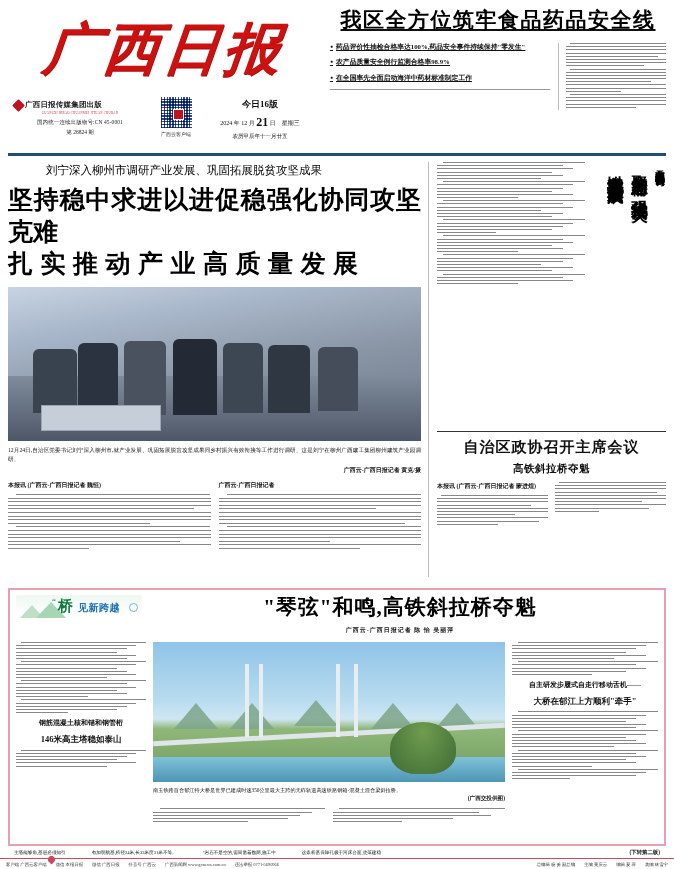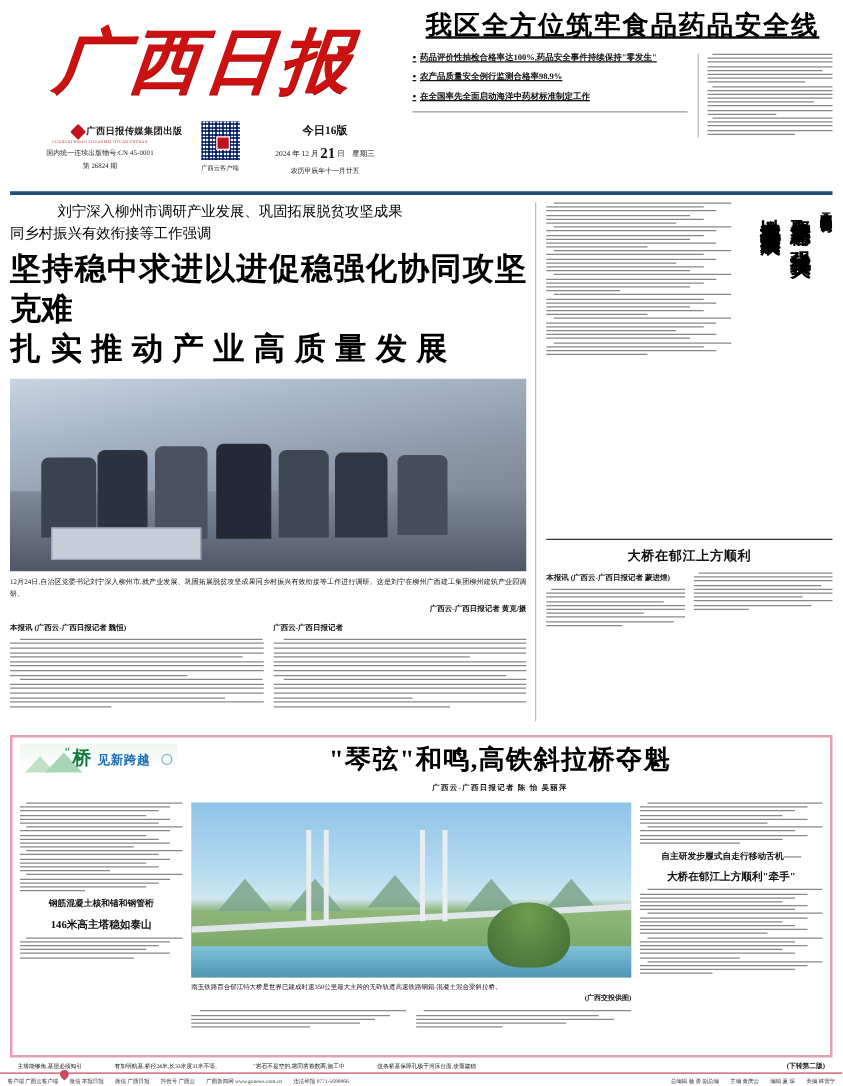--- a/index.html
+++ b/index.html
@@ -21,21 +21,21 @@
     font-family: "Liberation Serif", serif;
     font-size: 56px; font-weight: 700; color: #cc1111;
     letter-spacing: 4px;
     font-style: italic;
     text-shadow: 0.5px 0.5px 0 #a50d0d;
     transform: skewX(-6deg);
     white-space: nowrap;
   }
   .mast-info { display: flex; align-items: flex-start; justify-content: space-between; padding: 0 6px; }
   .mi-left { text-align: center; width: 132px; padding-top: 4px; }
-  .pub-row { display: flex; align-items: center; justify-content: flex-end; gap: 2px; }
+  .pub-row { display: flex; align-items: center; justify-content: flex-start; gap: 2px; }
   .pub-diamond {
     width: 9px; height: 9px; background: #c1121f;
     transform: rotate(45deg); display: inline-block;
     border-radius: 1px;
   }
   .pub-name { font-size: 7.5px; font-weight: 700; color: #1a1a1a; letter-spacing: 0.2px; }
   .pub-pinyin { font-size: 3px; color: #b03030; letter-spacing: 0.3px; margin-top: 1px; }
   .issn { font-size: 5.5px; color: #222; margin-top: 4px; letter-spacing: 0.1px; }
   .issue { font-size: 5.5px; color: #222; margin-top: 3px; }
   .mi-qr { width: 46px; text-align: center; }
@@ -291,21 +291,20 @@
     </div>
   </div>
 
   <div class="hr-blue"></div>
 
   <div class="lead-zone">
 
     <div class="lead-left">
       <div class="lead-kicker">
         <span class="k1">刘宁深入柳州市调研产业发展、巩固拓展脱贫攻坚成果</span>
-        <span class="k2">同乡村振兴有效衔接等工作强调</span>
       </div>
       <div class="lead-head">
         <span>坚持稳中求进以进促稳强化协同攻坚克难</span>
         <span class="l2">扎实推动产业高质量发展</span>
       </div>
 
       <div class="photo">
         <div class="floor"></div>
         <div class="p1"></div>
         <div class="p2"></div>
@@ -412,21 +411,22 @@
 
       <div class="vhead">
         <div class="vline small">蓝天立在农业科研机构调研时强调</div>
         <div class="vline big">聚焦产业急需 强化科技攻关</div>
         <div class="vline big">以农业科技创新助推高质量发展</div>
       </div>
 
       <div class="hr-thin"></div>
 
       <div class="sub-head-wrap">
-        <div class="sub-head2">大桥在郁江上方顺利</div>
+        <div class="sub-head">自治区政协召开主席会议</div>
+        <div class="sub-head2">高铁斜拉桥夺魁</div>
         <div style="display:flex;gap:7px;margin-top:6px;">
           <div style="flex:1;">
             <div class="src-line">本报讯 (广西云-广西日报记者 蒙进煌)</div>
             <div class="mt dense">
               <i class="ind"></i>
                 <i></i>
                 <i></i>
                 <i class="s85"></i>
                 <i></i>
                 <i></i>

